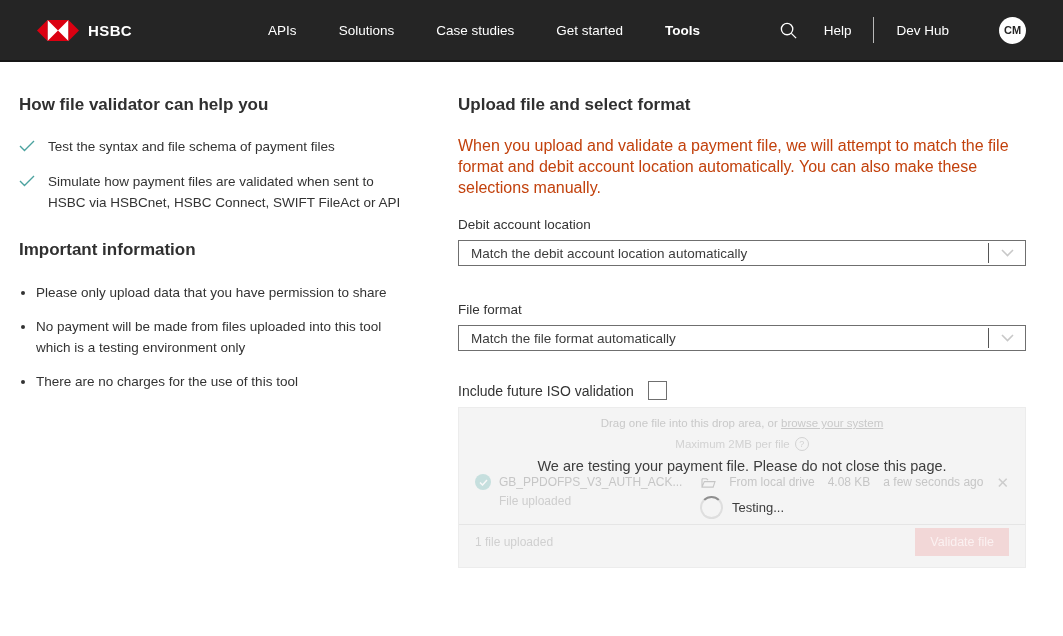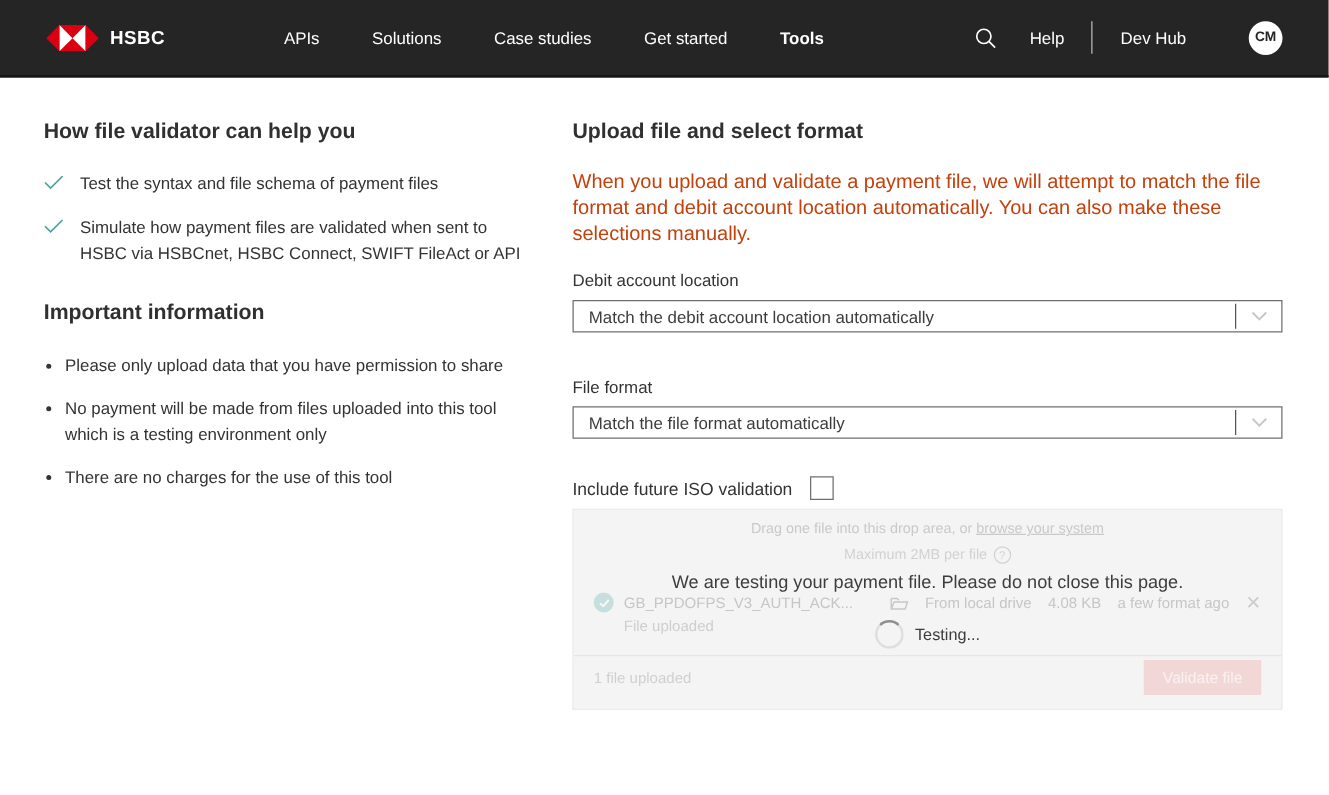--- a/index.html
+++ b/index.html
@@ -1,37 +1,37 @@
 <!DOCTYPE html>
 <html><head>
 <meta charset="utf-8">
 <style>
   * { margin:0; padding:0; box-sizing:border-box; }
   html,body { width:1063px; min-height:636px; background:#ffffff;
     font-family:"Liberation Sans","DejaVu Sans",sans-serif; color:#333; }
 
   
   .topnav { height:62px; background:#252525; display:flex; align-items:center;
-    padding:0 37px; border-bottom:2px solid #171717; }
+    padding:0 37px; border-bottom:2px solid #171717;gap:41px; }
   .brand { display:flex; align-items:center; gap:9px; cursor:pointer; }
   .brand-word { color:#fff; font-size:15px; font-weight:bold; letter-spacing:.4px; }
   .nav-links { display:flex; align-items:center; gap:42px; margin-left:95px; }
   .nav-link { color:#fff; font-size:13.5px; cursor:pointer; }
   .nav-link.active { font-weight:bold; }
   .nav-right { margin-left:auto; display:flex; align-items:center; }
   .search-btn { margin-right:26px; cursor:pointer; display:flex; }
   .help-link { color:#fff; font-size:13.5px; cursor:pointer; }
   .nav-divider { width:1px; height:26px; background:#b9b9b9; margin:0 22px; }
   .devhub-link { color:#fff; font-size:13.5px; cursor:pointer; }
   .avatar { width:27px; height:27px; border-radius:50%; background:#fff; color:#252525;
     font-size:11px; font-weight:bold; display:flex; align-items:center; justify-content:center;
     margin-left:50px; cursor:pointer; }
 
   
-  .main { display:flex; gap:28px; padding:33px 35px 40px; }
+  .main { display:flex; gap:44px; padding:33px 19px 40px; }
   .col-left { width:395px; flex:none; }
   .col-right { width:568px; flex:none; }
   h2 { font-size:17px; font-weight:bold; color:#303030; }
 
   
   .checklist { margin-top:21px; }
   .check-item { display:flex; gap:13px; margin-bottom:13px; font-size:13.5px; line-height:21px; }
   .check-item svg { flex:none; margin-top:4px; }
   .info-title { margin-top:27px; }
   .info-list { margin-top:22px; padding-left:17px; }
@@ -213,21 +213,21 @@
         </span>
         <span class="file-right">
           <span style="display:flex;">
             <svg width="15" height="13" viewBox="0 0 16 14" fill="none" stroke="#c6c6c6" stroke-width="1.2">
               <path d="M1,3 L1,12 L13,12 L15,6 L3.5,6 L1,12"></path>
               <path d="M1,3 L6,3 L7.5,4.5"></path>
             </svg>
           </span>
           <span>From local drive</span>
           <span>4.08 KB</span>
-          <span>a few format ago</span>
+          <span>a few seconds ago</span>
           <span class="dz-close">✕</span>
         </span>
       </div>
 
       <div class="dz-status">File uploaded</div>
 
       <div class="dz-testing">
         <span class="spinner"></span>
         <span class="testing-label">Testing...</span>
       </div>

